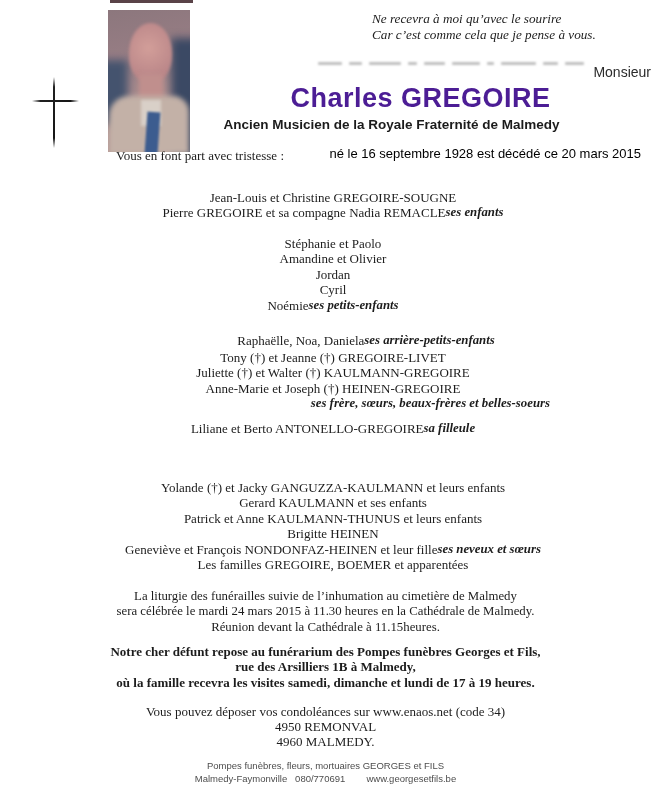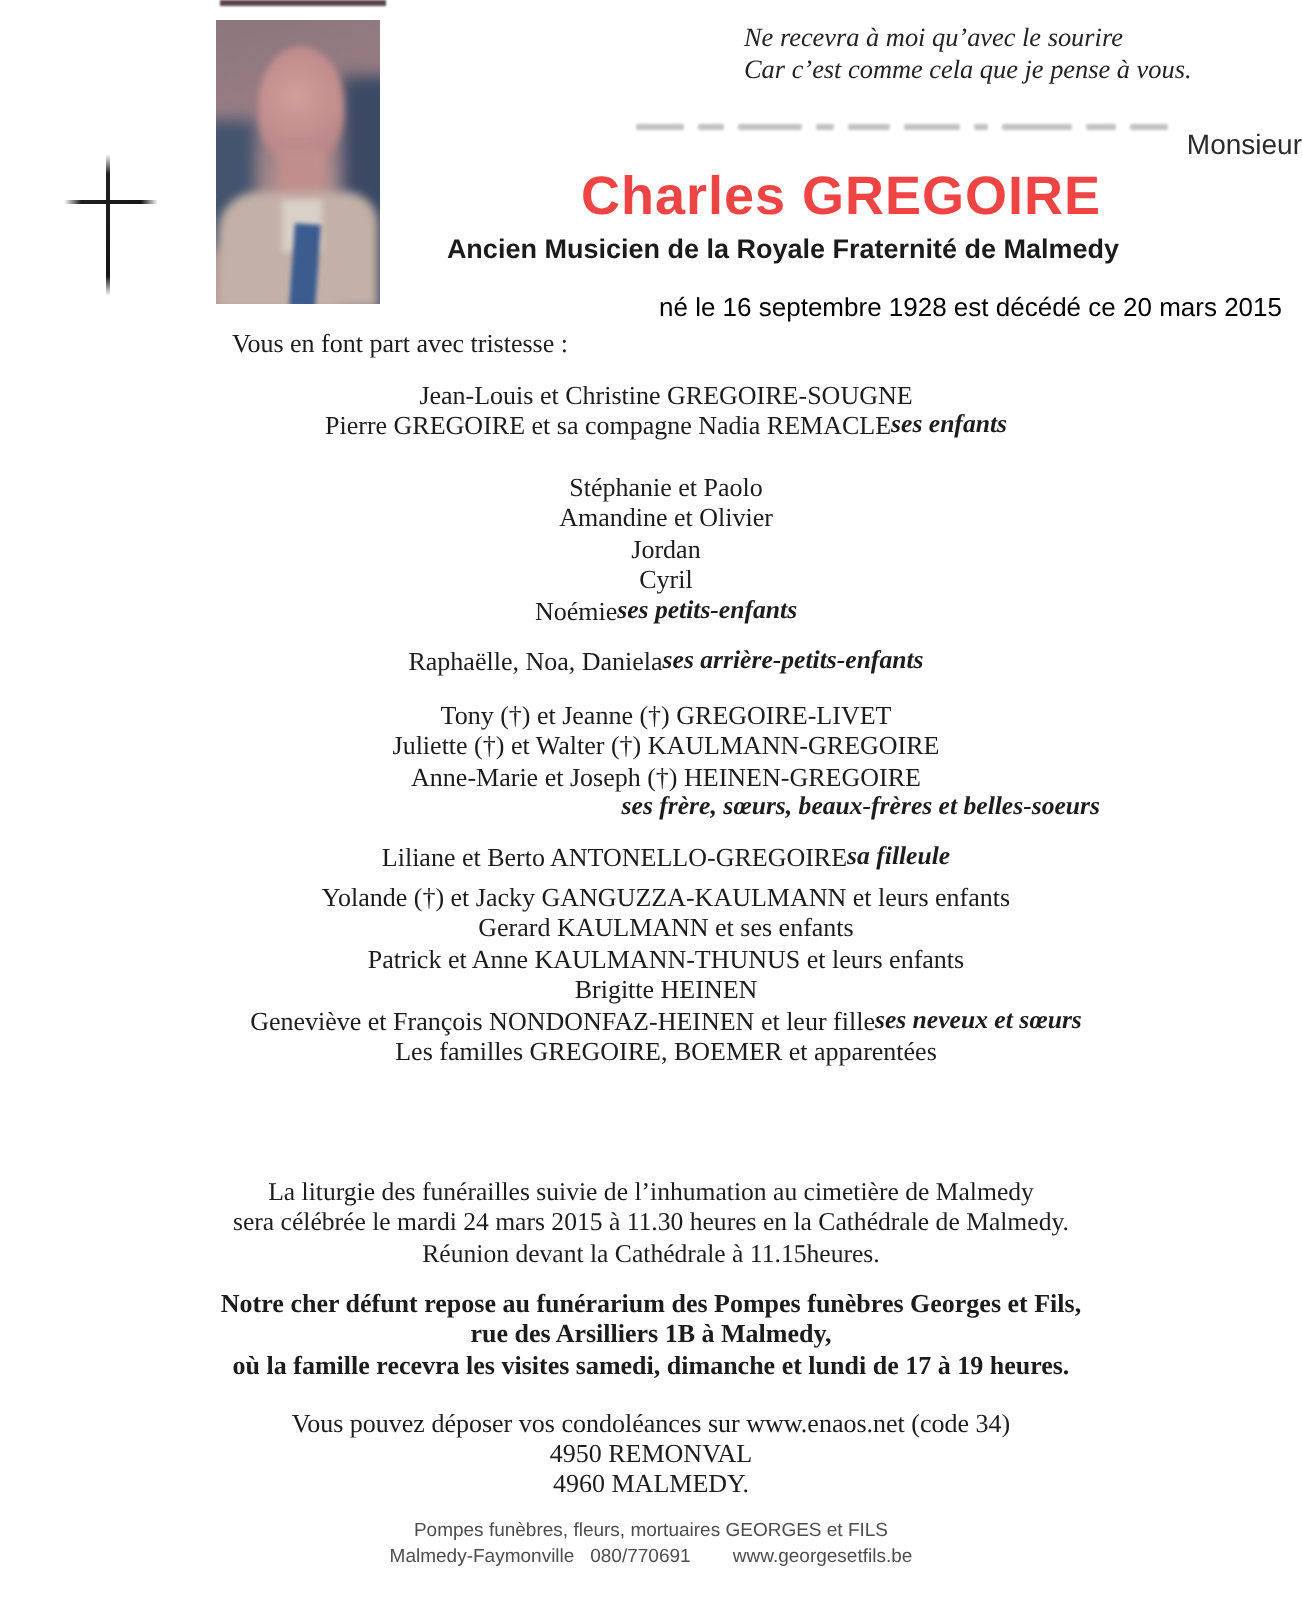--- a/index.html
+++ b/index.html
@@ -33,32 +33,32 @@
   .ph-jacket{left:1px;top:86px;width:80px;height:58px;background:#c3b1a7;border-radius:20px 16px 0 0;filter:blur(2.5px);}
   .ph-shirt{left:33px;top:90px;width:20px;height:26px;background:#d9d0c8;filter:blur(1.5px);}
   .ph-tie{left:38px;top:102px;width:13px;height:42px;background:#3c5c8f;transform:rotate(4deg);filter:blur(1px);}
 
   
   .quote{position:absolute;left:372px;top:11px;font-style:italic;font-size:13.2px;line-height:15.8px;color:#222;}
 
   
   .salutation{position:absolute;left:190px;width:461px;top:64px;text-align:right;font-size:14px;color:#2b2b2b;}
   .deceased-name{position:absolute;left:190px;width:461px;top:83px;text-align:center;
-    font-weight:bold;font-size:27px;line-height:31px;letter-spacing:.5px;color:#ef4444;}
+    font-weight:bold;font-size:27px;line-height:31px;letter-spacing:.5px;color:#4c1d95;}
   .deceased-title{position:absolute;left:161px;width:461px;top:117px;text-align:center;
     font-weight:bold;font-size:13.5px;color:#1b1b1b;}
   .deceased-dates{position:absolute;left:180px;width:461px;top:146px;text-align:right;font-size:13px;color:#000000;}
 
   
-  .intro{position:absolute;left:116px;top:164px;font-size:13px;text-align:right;}
+  .intro{position:absolute;left:116px;top:148px;font-size:13px;text-align:right;}
   .list{position:absolute;left:116px;width:434px;font-size:13px;line-height:15.4px;}
   .row{display:flex;justify-content:center;white-space:nowrap;}
   .rel{font-weight:bold;font-style:italic;font-size:12.8px;}
   .rel-line{text-align:right;font-weight:bold;font-style:italic;font-size:12.8px;}
-  .g1{top:190px;} .g2{top:236px;} .g3{top:323px;} .g4{top:350px;} .g5{top:421px;} .g6{top:441px;}
+  .g1{top:190px;} .g2{top:236px;} .g3{top:333px;margin-left:33px;} .g4{top:350px;} .g5{top:421px;} .g6{top:480px;}
 
   .thanks{position:absolute;left:117px;top:551px;font-size:12.6px;white-space:nowrap;}
 
   .center-block{position:absolute;left:0;width:651px;text-align:center;font-size:12.8px;line-height:15.4px;}
   .ceremony{top:589px;}
   .repose{top:644px;font-weight:bold;font-size:13px;}
   .condolences{top:704px;font-size:13px;line-height:15.2px;}
   .funeral-home{top:760px;font-family:"Liberation Sans", sans-serif;font-size:9.5px;line-height:12.5px;color:#4d4d4d;}
   .pre{white-space:pre;}
 </style>

